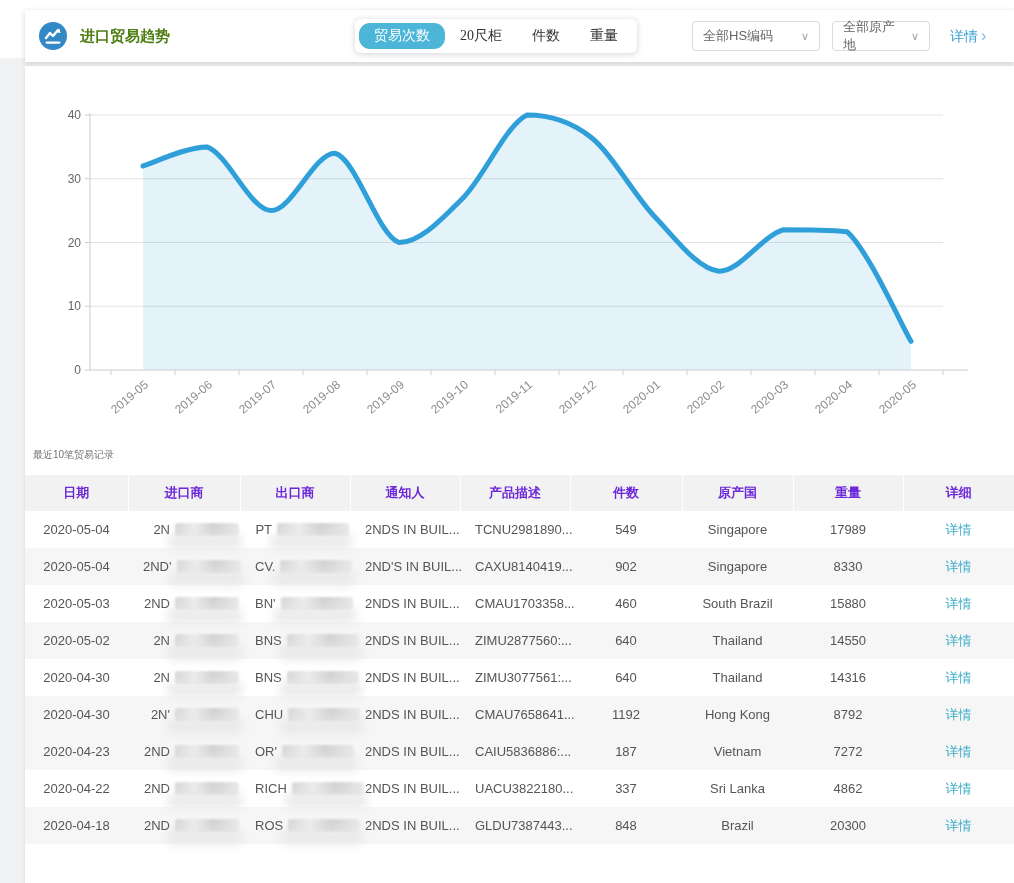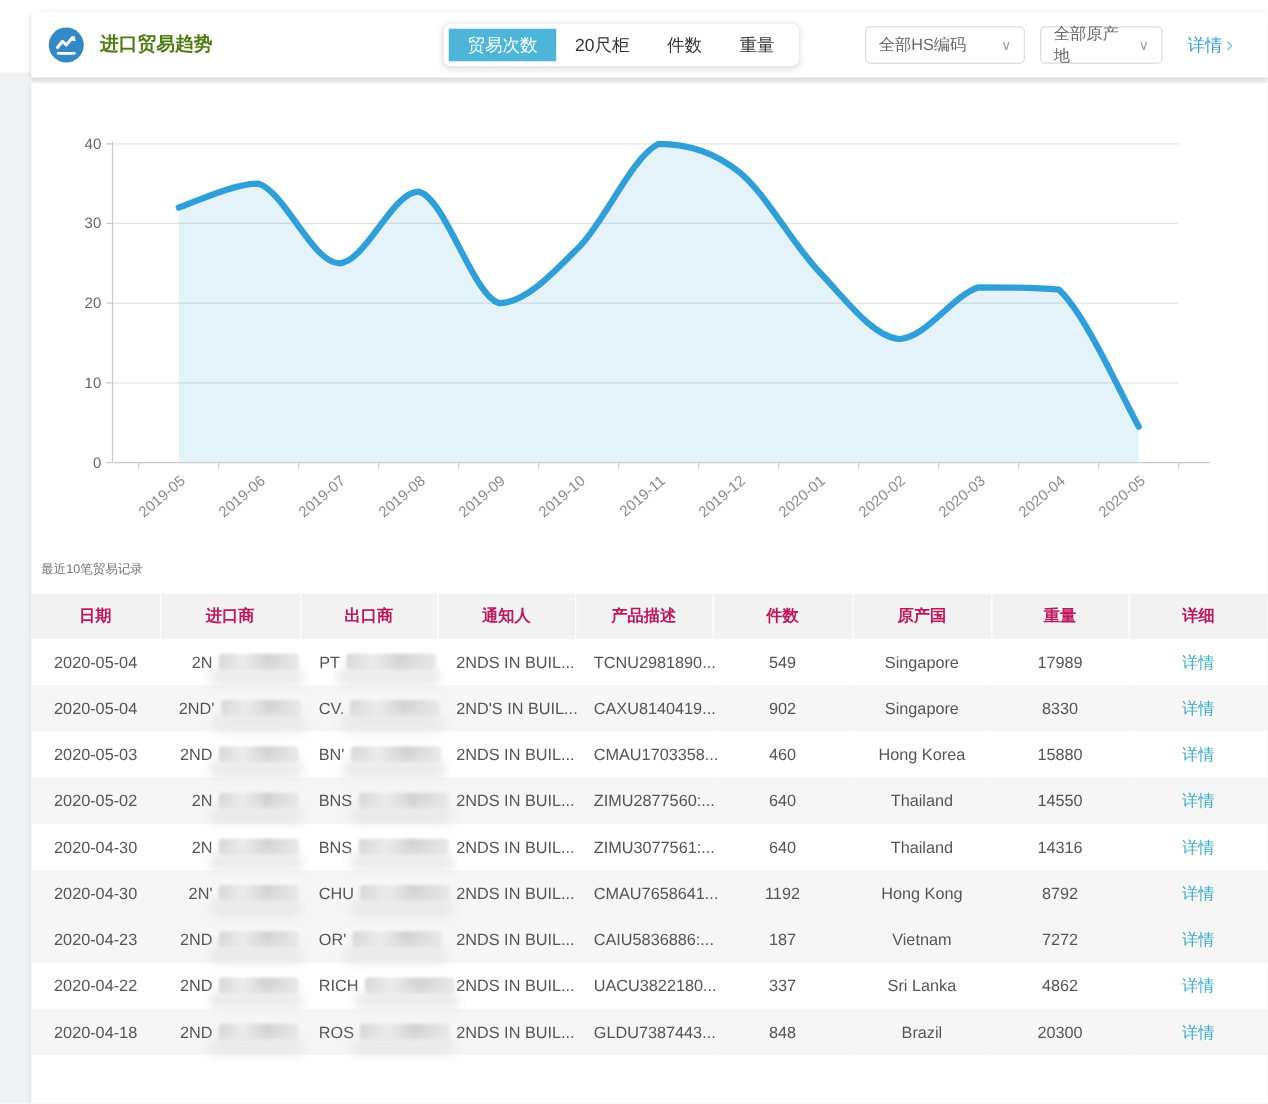--- a/index.html
+++ b/index.html
@@ -8,38 +8,38 @@
   .card{position:absolute;background:#fff;}
   .card-head{left:25px;top:10px;width:989px;height:52px;box-shadow:0 1px 5px rgba(0,0,0,.16);z-index:3;}
   .card-main{left:25px;top:66px;width:989px;height:817px;box-shadow:0 1px 4px rgba(0,0,0,.10);z-index:2;}
 
   
   .app-icon{position:absolute;left:14px;top:12px;width:28px;height:28px;border-radius:50%;background:#3389c5;}
   .page-title{position:absolute;left:55px;top:0;height:52px;line-height:52px;font-size:15px;font-weight:bold;color:#4d7c0f;}
   .tabs{position:absolute;left:330px;top:9px;height:34px;background:#fff;border-radius:6px;
         box-shadow:0 1px 6px rgba(0,0,0,.18);display:flex;align-items:center;padding:0 4px;}
   .tab{border:none;background:transparent;font-size:14px;color:#333;padding:0 15px;height:26px;line-height:26px;
-       cursor:pointer;font-family:Liberation Sans, sans-serif;border-radius:0;}
+       cursor:pointer;font-family:Liberation Serif, serif;border-radius:11px;}
   .tab.active{background:#4db6d8;color:#fff;}
   .select{position:absolute;top:11px;height:30px;border:1px solid #dcdcdc;border-radius:4px;background:#fff;
           display:flex;align-items:center;justify-content:space-between;padding:0 10px;box-sizing:border-box;
           font-size:13px;color:#666;cursor:pointer;}
   .select .caret{color:#9aa3ab;font-size:11px;margin-left:8px;}
   .sel-hs{left:667px;width:128px;}
   .sel-origin{left:807px;width:98px;}
   .head-link{position:absolute;left:925px;top:0;height:52px;line-height:52px;font-size:14px;color:#3b9fd6;cursor:pointer;}
   .head-link .chev{font-size:16px;color:#7fc0e4;margin-left:3px;}
 
   
   .chart-svg{position:absolute;left:0;top:0;}
 
   
   .section-title{position:absolute;left:8px;top:382px;font-size:10px;color:#737373;}
   .trade-table{position:absolute;left:0;top:409px;width:989px;border-collapse:collapse;table-layout:fixed;font-size:13px;}
-  .trade-table th{height:34px;background:#f2f2f2;color:#be185d;font-weight:bold;border-right:1px solid #fff;}
+  .trade-table th{height:34px;background:#f2f2f2;color:#6d28d9;font-weight:bold;border-right:1px solid #fff;}
   .trade-table th:last-child{border-right:none;}
   .trade-table td{height:35px;color:#555;text-align:center;overflow:visible;white-space:nowrap;}
   .trade-table tr.alt td{background:#f6f6f6;}
   .trade-table td.l{text-align:right;padding-left:15px;}
   .detail-link{color:#3aacc8;cursor:pointer;}
   .redact{display:inline-block;vertical-align:-2px;height:13px;border-radius:3px;margin-left:5px;position:relative;
           background:linear-gradient(90deg,#d7d7d7,#ececec 30%,#d2d2d2 60%,#e9e9e9);filter:blur(1.3px);}
   .redact::after{content:"";position:absolute;left:-8px;top:11px;right:-4px;height:15px;border-radius:8px;
           background:#e7e7e7;filter:blur(4px);opacity:.85;}
   .r-imp{width:64px;} .r-exp{width:72px;}
@@ -176,21 +176,21 @@
     <td>8330</td>
     <td><span class="detail-link">详情</span></td>
   </tr>
         <tr>
     <td>2020-05-03</td>
     <td class="l"><span>2ND</span><span class="redact r-imp"></span></td>
     <td class="l"><span>BN'</span><span class="redact r-exp"></span></td>
     <td class="l">2NDS IN BUIL...</td>
     <td class="l">CMAU1703358...</td>
     <td>460</td>
-    <td>Hong Korea</td>
+    <td>South Brazil</td>
     <td>15880</td>
     <td><span class="detail-link">详情</span></td>
   </tr>
         <tr class="alt">
     <td>2020-05-02</td>
     <td class="l"><span>2N</span><span class="redact r-imp"></span></td>
     <td class="l"><span>BNS</span><span class="redact r-exp"></span></td>
     <td class="l">2NDS IN BUIL...</td>
     <td class="l">ZIMU2877560:...</td>
     <td>640</td>

